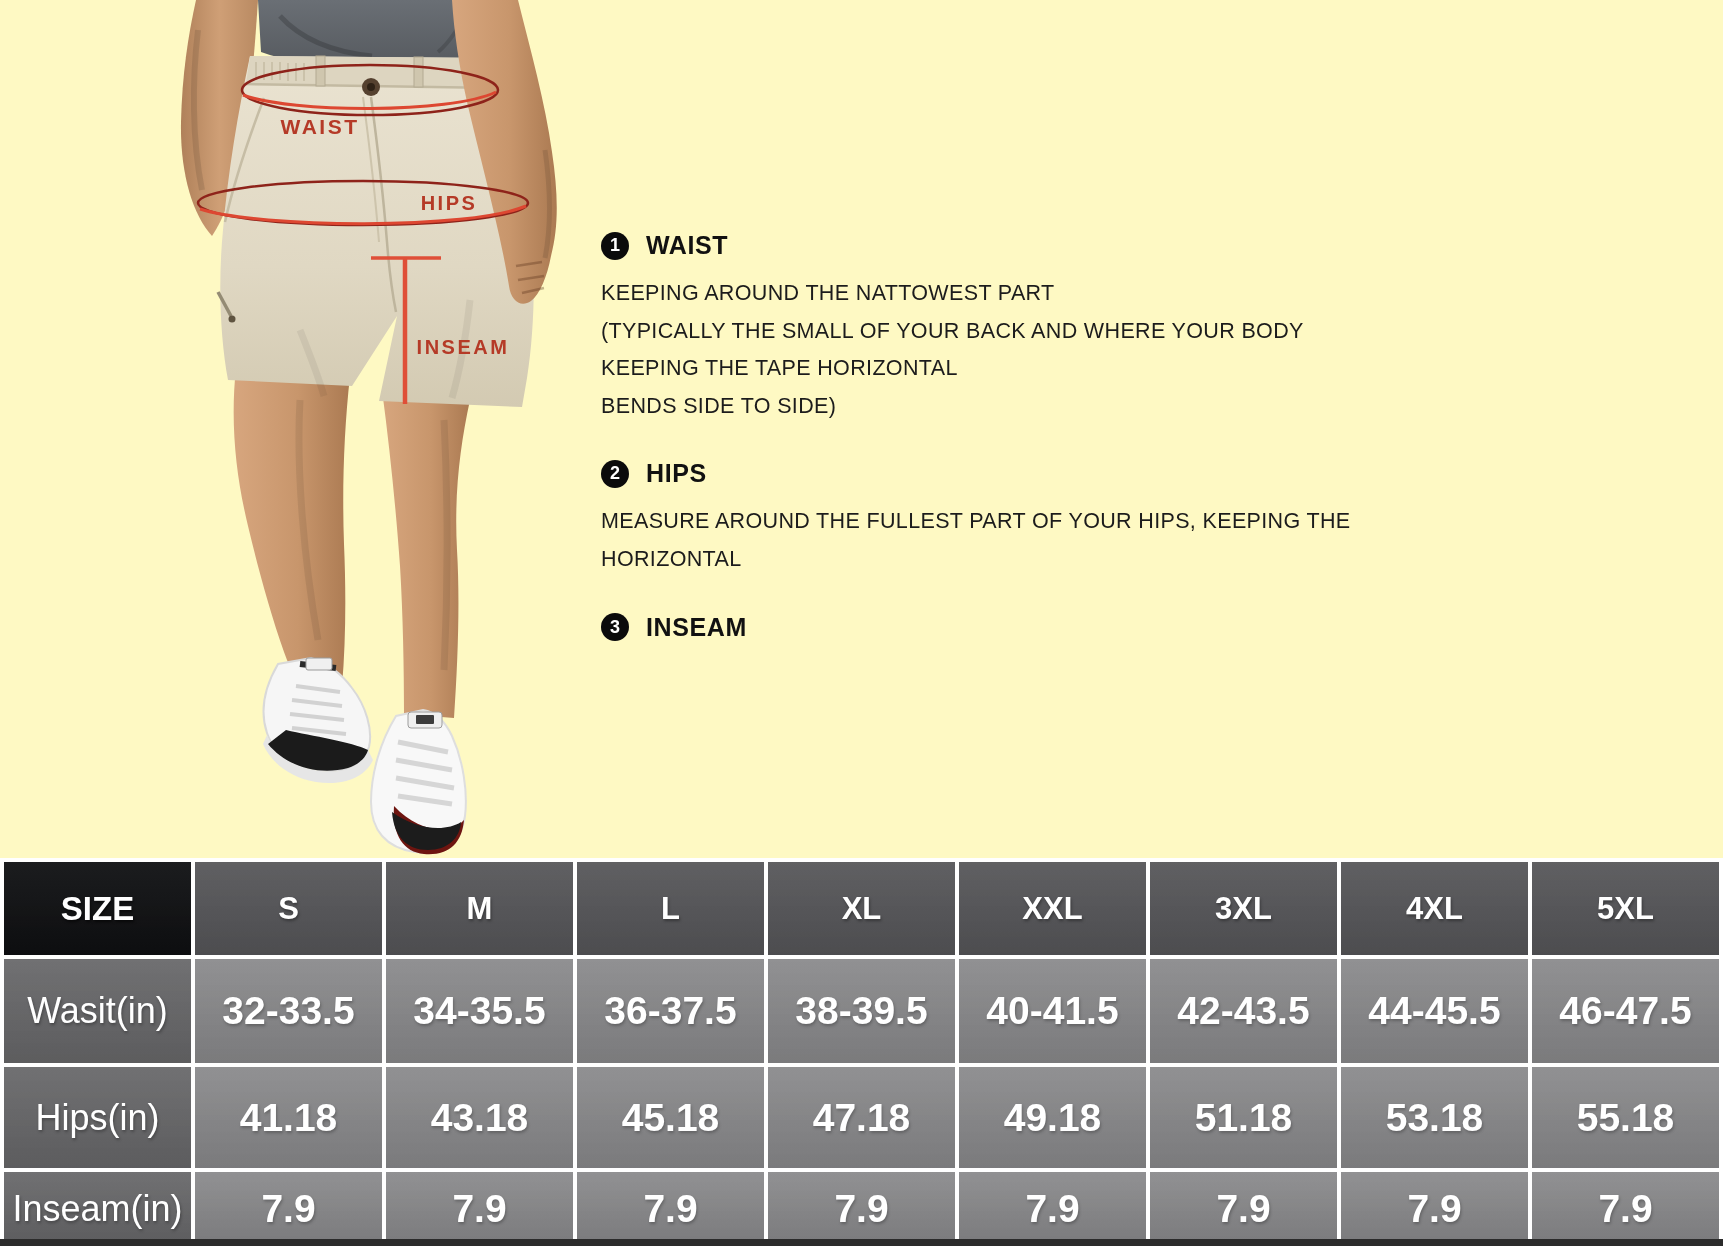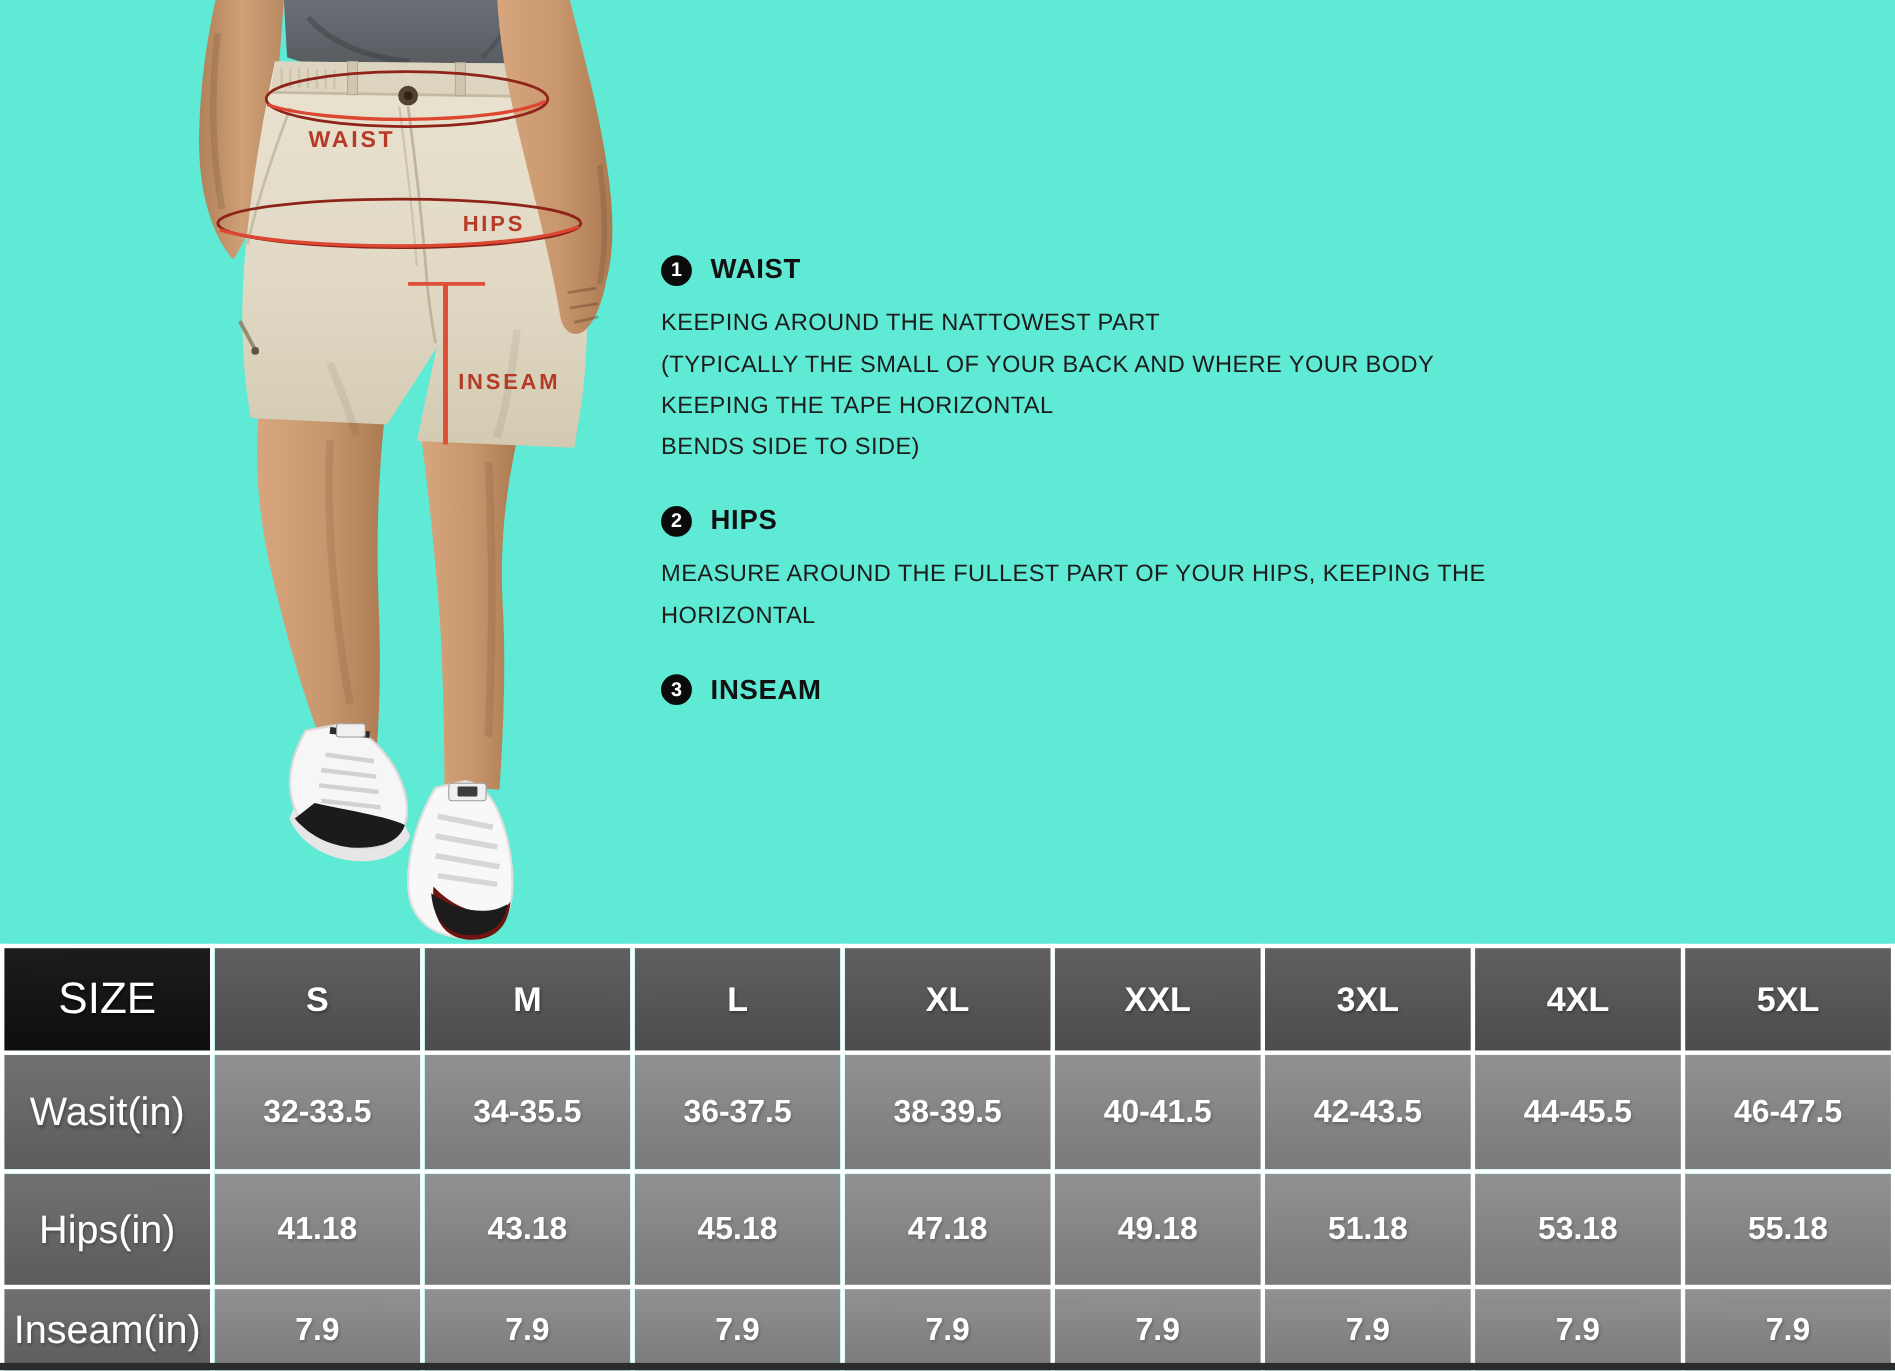--- a/index.html
+++ b/index.html
@@ -1,17 +1,17 @@
 <!DOCTYPE html>
 <html><head>
 <meta charset="utf-8">
 <style>
   html,body{margin:0;padding:0;background:#fff;}
   .canvas{
-    position:relative;width:1723px;height:1246px;overflow:hidden;background:#5eead4;
+    position:relative;width:1723px;height:1246px;overflow:hidden;background:#fef9c3;
     font-family:"Liberation Sans","DejaVu Sans",sans-serif;
   }
 
   
   .figure-wrap{position:absolute;left:0;top:0;width:700px;height:860px;}
   .figure-wrap svg{display:block;width:100%;height:100%;}
   .anno-text{font-family:"Liberation Sans","DejaVu Sans",sans-serif;font-weight:bold;}
 
   
   .instructions{position:absolute;left:601px;top:230px;width:780px;color:#1c1c1c;}
@@ -31,23 +31,23 @@
   .size-table{
     position:absolute;left:0;top:858px;width:1723px;height:388px;
     border-collapse:collapse;table-layout:fixed;
   }
   .size-table td{
     border:4px solid #ffffff;text-align:center;vertical-align:middle;
     color:#ffffff;overflow:hidden;
     background-image:linear-gradient(180deg,rgba(255,255,255,.05),rgba(0,0,0,.12));
   }
   .c-hdr{background-color:#57575a;font-size:31px;font-weight:bold;text-shadow:1px 2px 3px rgba(0,0,0,.35);}
-  .c-size{background-color:#0f1012;font-size:40px;font-weight:normal;text-shadow:1px 2px 3px rgba(0,0,0,.6);}
+  .c-size{background-color:#0f1012;font-size:33px;font-weight:bold;text-shadow:1px 2px 3px rgba(0,0,0,.6);}
   .c-lbl{background-color:#69696b;font-size:36px;font-weight:400;text-shadow:1px 2px 3px rgba(0,0,0,.3);}
-  .c-val{background-color:#8b8b8d;font-size:29px;font-weight:600;text-shadow:1px 2px 3px rgba(0,0,0,.25);}
+  .c-val{background-color:#8b8b8d;font-size:39px;font-weight:600;text-shadow:1px 2px 3px rgba(0,0,0,.25);}
   .bottom-strip{position:absolute;left:0;bottom:0;width:100%;height:7px;background:#2b2b2b;z-index:3;}
 </style>
 </head>
 <body>
 
 <div class="canvas">
 
   <div class="figure-wrap">
     <svg viewBox="0 0 700 860">
       <defs>

